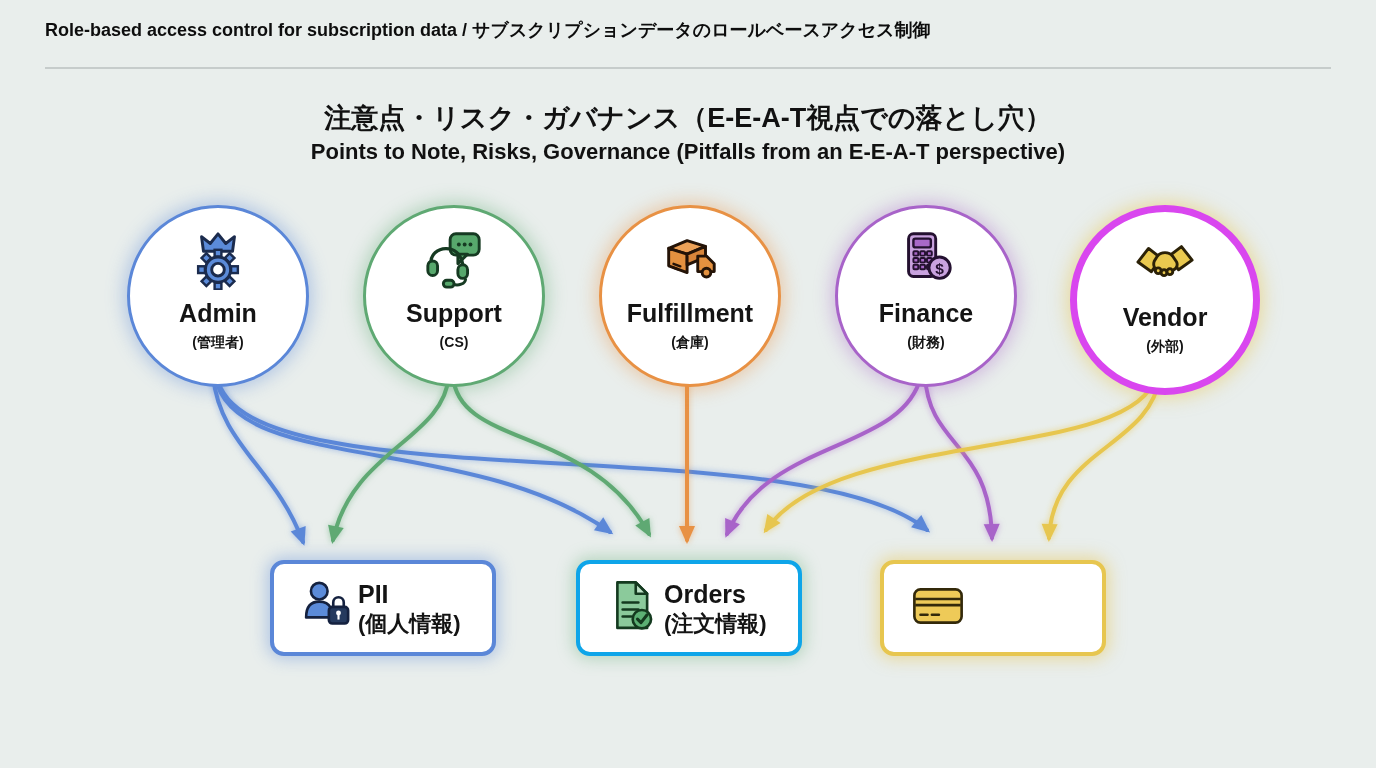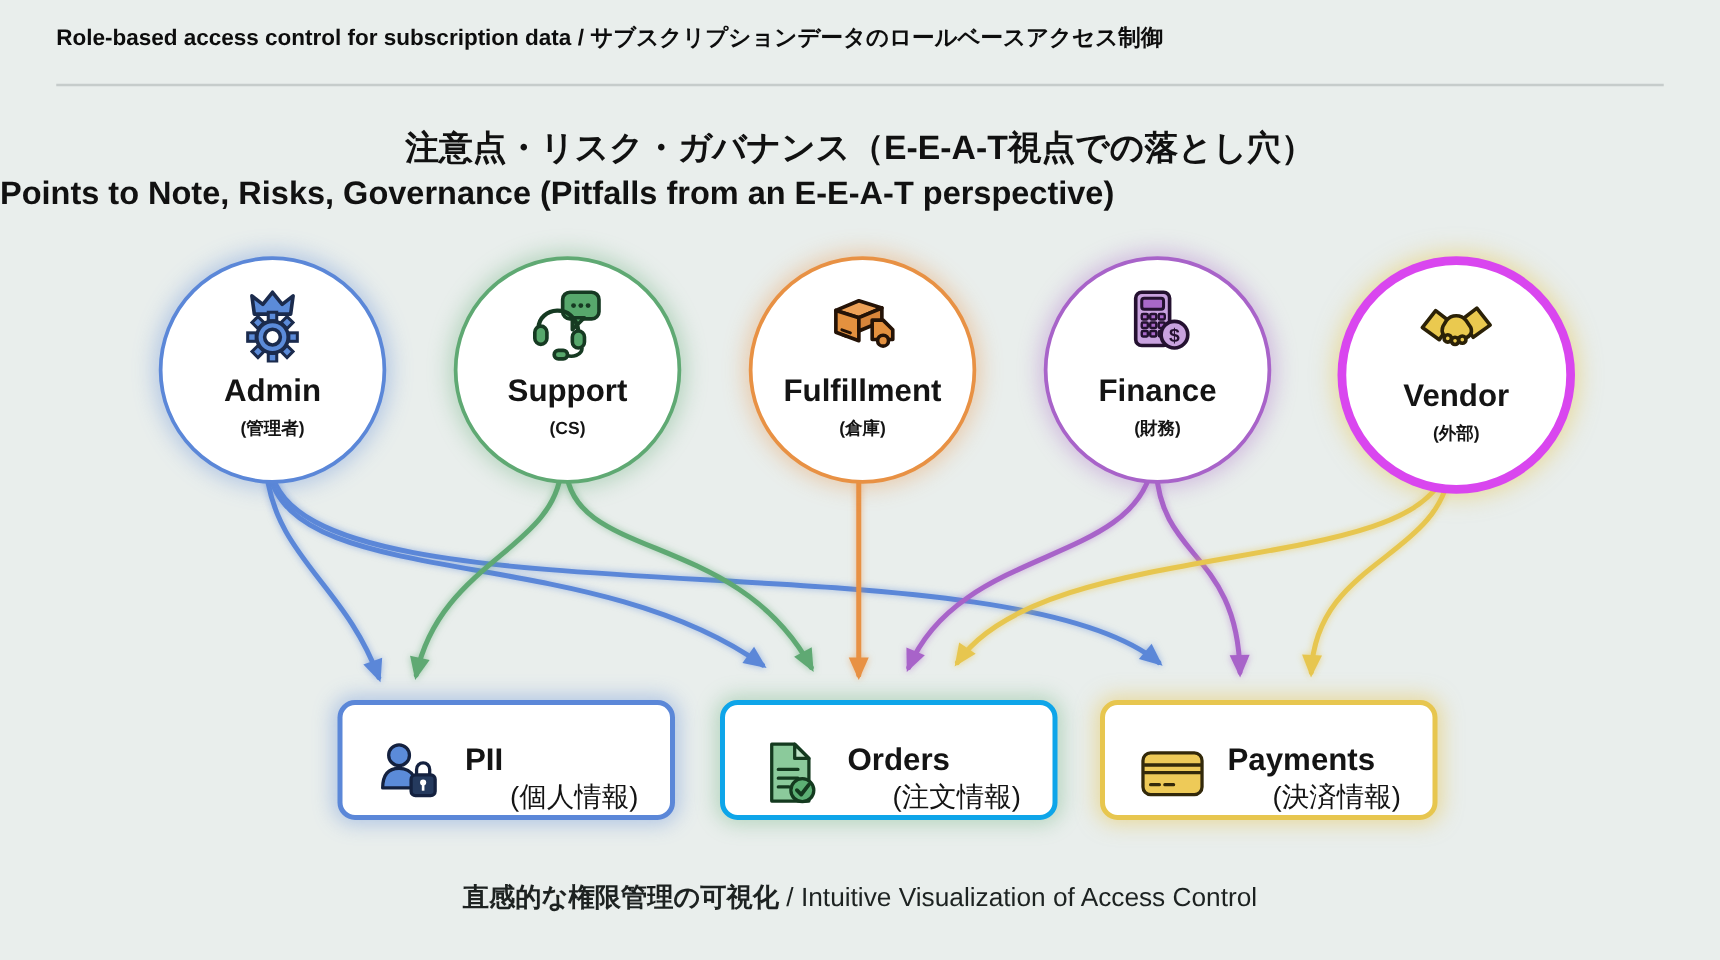--- a/index.html
+++ b/index.html
@@ -3,48 +3,48 @@
 <meta charset="utf-8">
 <style>
   html,body{margin:0;padding:0;width:1376px;height:768px;overflow:hidden;}
   body{font-family:"Liberation Sans","DejaVu Sans",sans-serif;background:#e9eeec;color:#141414;}
   .stage{position:relative;width:1376px;height:768px;background:#e9eeec;}
 
   .page-title{position:absolute;left:45px;top:18px;width:1290px;font-size:18px;font-weight:bold;color:#0d0d0d;white-space:nowrap;}
   .divider{position:absolute;left:45px;right:45px;top:67px;height:2px;background:#c6cccb;}
 
   .subtitle-jp{position:absolute;left:0;top:100px;width:1376px;text-align:center;font-size:27px;font-weight:bold;color:#111;}
-  .subtitle-en{position:absolute;left:0;top:139px;width:1376px;font-size:26px;font-weight:bold;color:#111;}
+  .subtitle-en{position:absolute;left:0;top:139px;width:1376px;text-align:center;font-size:22px;font-weight:bold;color:#111;}
 
   svg.edges{position:absolute;left:0;top:0;z-index:1;}
   .edge{fill:none;stroke-width:4;stroke-linecap:round;}
   .e-blue{stroke:#5b87d8;filter:drop-shadow(0 0 3px rgba(91,135,216,.55));}
   .e-green{stroke:#5fa973;filter:drop-shadow(0 0 3px rgba(95,169,115,.55));}
   .e-orange{stroke:#e89144;filter:drop-shadow(0 0 3px rgba(232,145,68,.55));}
   .e-purple{stroke:#a863c9;filter:drop-shadow(0 0 3px rgba(168,99,201,.55));}
   .e-yellow{stroke:#e7c64f;filter:drop-shadow(0 0 3px rgba(231,198,79,.65));}
 
   .role{position:absolute;top:205px;width:176px;height:176px;border-radius:50%;background:#fff;z-index:2;
         display:flex;flex-direction:column;align-items:center;justify-content:flex-start;text-align:center;}
   .role-admin{left:127px;border:3px solid #5b87d8;box-shadow:0 0 18px 3px rgba(91,135,216,.40);}
   .role-support{left:363px;border:3px solid #5fa973;box-shadow:0 0 18px 3px rgba(95,169,115,.40);}
   .role-fulfillment{left:599px;border:3px solid #e89144;box-shadow:0 0 18px 3px rgba(232,145,68,.40);}
   .role-finance{left:835px;border:3px solid #a863c9;box-shadow:0 0 18px 3px rgba(168,99,201,.40);}
   .role-vendor{left:1070px;border:7px solid #d946ef;box-shadow:0 0 18px 3px rgba(231,198,79,.50);}
   .role-icon{margin-top:20px;height:62px;}
   .role-label{font-size:25px;font-weight:bold;line-height:30px;margin-top:8px;}
   .role-label-jp{font-size:14px;font-weight:bold;line-height:29px;}
 
-  .dataset{position:absolute;top:560px;width:270px;height:96px;border-radius:14px;background:#fff;z-index:2;
-           display:flex;align-items:flex-end;gap:16px;padding-left:26px;box-sizing:border-box;}
+  .dataset{position:absolute;top:560px;width:226px;height:96px;border-radius:14px;background:#fff;z-index:2;
+           display:flex;align-items:center;gap:2px;padding-left:26px;box-sizing:border-box;}
   .dataset-pii{left:270px;border:4px solid #5b87d8;box-shadow:0 0 16px 3px rgba(91,135,216,.40);}
   .dataset-orders{left:576px;border:4px solid #0ea5e9;box-shadow:0 0 16px 3px rgba(103,176,122,.40);}
   .dataset-payments{left:880px;border:4px solid #e7c64f;box-shadow:0 0 16px 3px rgba(231,198,79,.50);}
   .ds-label{font-size:25px;font-weight:bold;line-height:30px;}
-  .ds-label-jp{font-size:22px;font-weight:normal;line-height:29px;margin-left:36px;}
+  .ds-label-jp{font-size:22px;font-weight:bold;line-height:29px;}
 
   .footer{position:absolute;left:0;top:704px;width:1376px;text-align:center;font-size:21px;color:#1d2221;}
   .footer .jp{font-weight:bold;}
   .footer .en{font-weight:normal;}
 </style>
 </head>
 <body>
 
 <div class="stage">
 
@@ -215,24 +215,16 @@
   </div>
 
   <div class="dataset dataset-payments">
     <div class="ds-icon">
       <svg width="56" height="56" viewBox="0 0 64 64">
         <rect x="5" y="13" width="54" height="38" rx="7" fill="#eeca58" stroke="#33290a" stroke-width="3"></rect>
         <path d="M6 24 H58 M6 31 H58" stroke="#33290a" stroke-width="3"></path>
         <path d="M12 42 H20 M25 42 H33" stroke="#33290a" stroke-width="3" stroke-linecap="round"></path>
       </svg>
     </div>
-    <div class="ds-text">
-      <div class="ds-label">Payments</div>
-      <div class="ds-label-jp">(決済情報)</div>
-    </div>
-  </div>
-
-  <div class="footer">
-    <span class="jp">直感的な権限管理の可視化</span>
-    <span class="en">/ Intuitive Visualization of Access Control</span>
-  </div>
+  </div>
+
 
 </div>
 
 </body></html>

